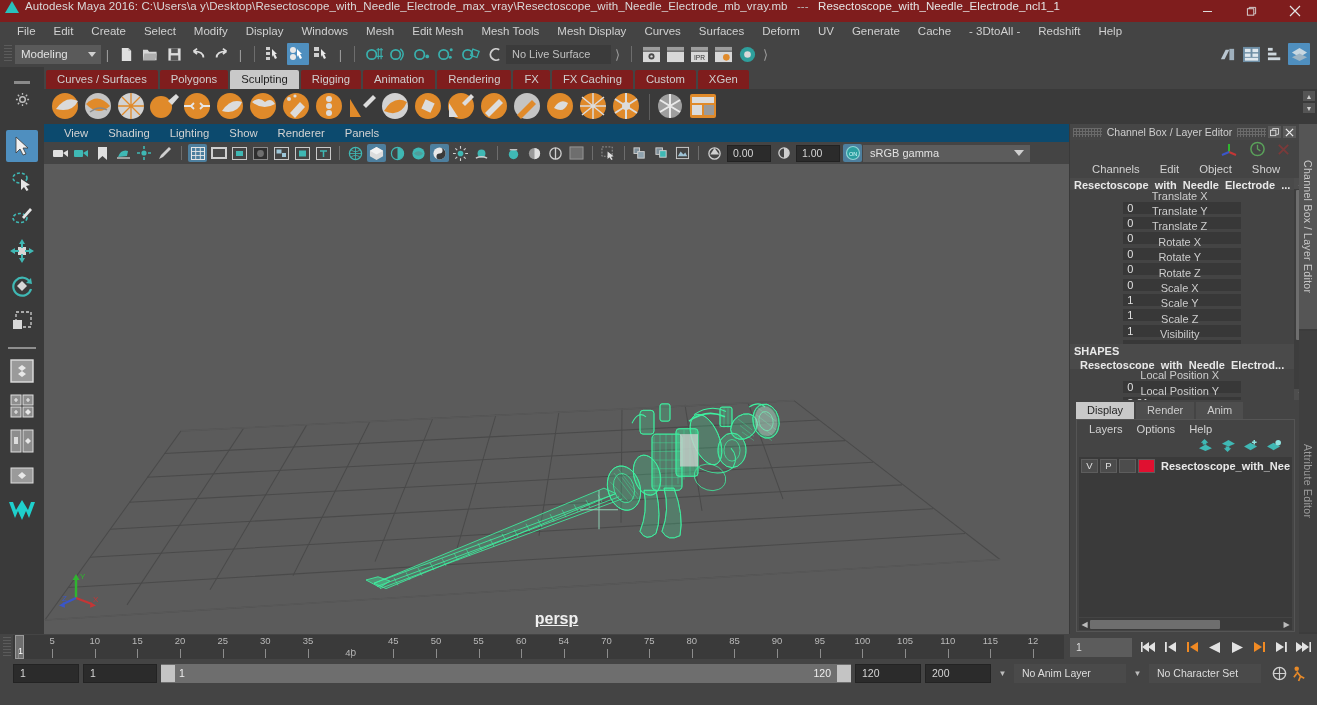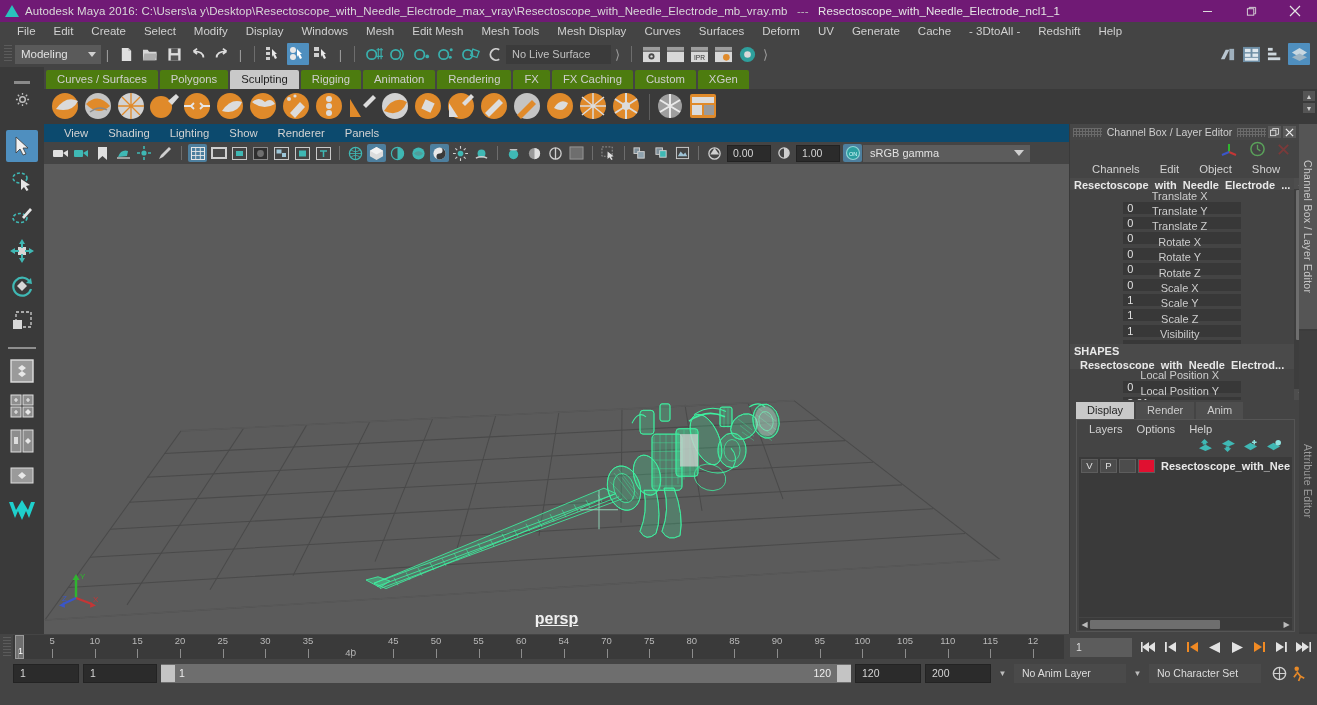--- a/index.html
+++ b/index.html
@@ -6,21 +6,21 @@
   html,body {
     width:1317px; height:705px; overflow:hidden;
     background:#3c3c3c;
     font-family:"Liberation Sans", sans-serif;
     font-size:11px; color:#c8c8c8;
     -webkit-font-smoothing:antialiased;
   }
   #app { width:1317px; height:705px; position:relative; display:flex; flex-direction:column; background:#444444; }
 
   
-  .titlebar { height:22px; background:#701a75; display:flex; align-items:center; flex:0 0 22px; }
+  .titlebar { height:22px; background:#7f1d1d; display:flex; flex:0 0 22px; }
   .title-icon { width:14px; height:14px; margin:0 6px 0 5px; flex:0 0 14px; position:relative; }
   .title-icon .tri { position:absolute; left:0; top:1px; width:0;height:0;
       border-left:7px solid transparent;border-right:7px solid transparent;border-bottom:12px solid #29c1bd; }
   .title-text { font-size:11.5px; color:#d9d9d9; white-space:nowrap; letter-spacing:.1px;}
   .title-sep { color:#bcbcbc; padding:0 6px; }
   .title-node { color:#e6e6e6; }
   .win-btns { margin-left:auto; display:flex; height:22px; }
   .win-btn { width:44px; height:22px; display:flex; align-items:center; justify-content:center; color:#d8d8d8; font-size:13px; }
 
   
@@ -43,21 +43,21 @@
       font-size:11px; color:#c0c0c0; }
   .right-icons { margin-left:auto; display:flex; align-items:center; padding-right:6px; }
 
   
   .shelfwrap { background:#444444; flex:0 0 57px; display:flex; }
   .shelf-left { width:44px; background:#3a3a3a; display:flex; flex-direction:column; align-items:center; justify-content:space-around; padding:4px 0;}
   .shelf-handle { width:16px; height:3px; background:#8a8a8a; margin-top:6px;}
   .shelf-gear { width:15px;height:15px; margin-bottom:9px;}
   .shelf-right { flex:1; display:flex; flex-direction:column; }
   .shelftabs { height:22px; display:flex; align-items:flex-end; background:#444444; padding-left:2px;}
-  .shelftab { height:19px; line-height:19px; padding:0 11px; background:#4d7c0f; color:#cfcfcf; font-size:11.3px;
+  .shelftab { height:19px; line-height:19px; padding:0 11px; background:#7f1d1d; color:#cfcfcf; font-size:11.3px;
       margin-right:2px; border-radius:2px 2px 0 0; white-space:nowrap;}
   .shelftab.active { background:#c9c9c9; color:#1e1e1e; }
   .shelfbar { flex:1; background:#3a3a3a; display:flex; align-items:center; padding-left:6px; position:relative;}
   .sicon { width:31px;height:31px; margin-right:2px; flex:0 0 31px; border-radius:3px;}
   .shelf-scroll { position:absolute; right:2px; top:2px; width:12px; display:flex; flex-direction:column; gap:2px;}
   .sarrow { width:12px; height:10px; background:#555; display:flex; align-items:center; justify-content:center; color:#ccc; font-size:7px;}
 
   
   .body { flex:1; display:flex; min-height:0; background:#444444; }
   .toolbox { width:44px; background:#3a3a3a; display:flex; flex-direction:column; align-items:center; padding-top:6px; flex:0 0 44px;}

